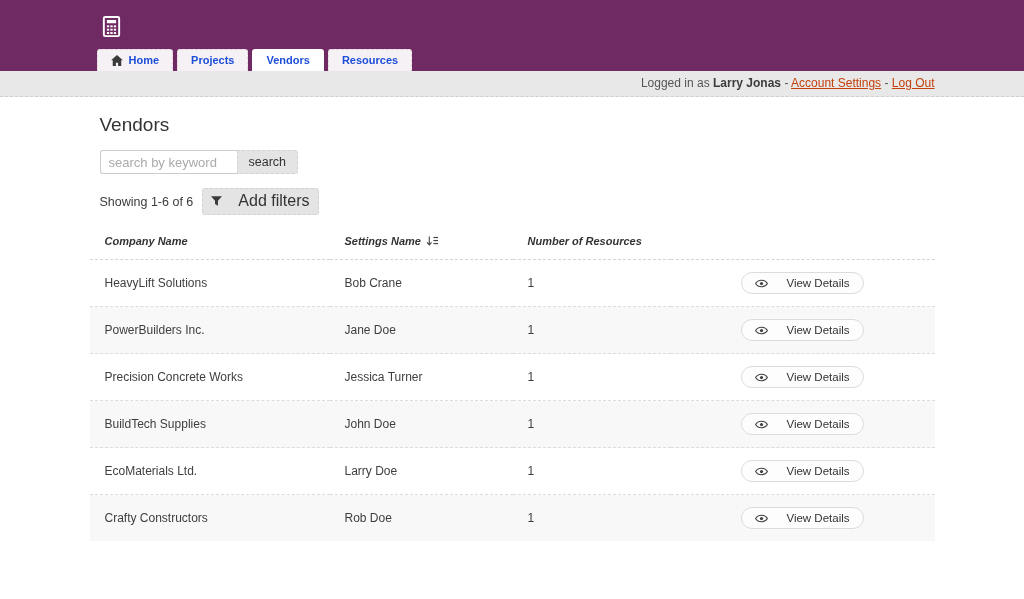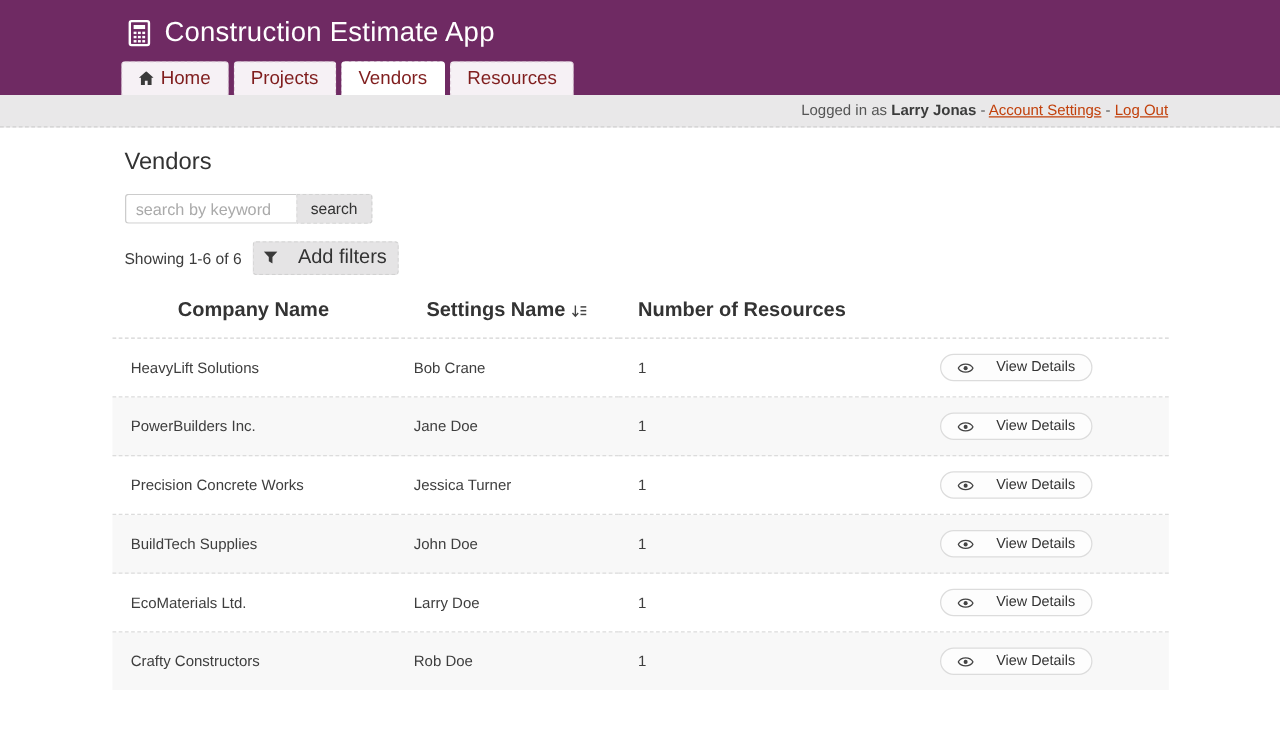--- a/index.html
+++ b/index.html
@@ -19,25 +19,26 @@
     padding: 11px 10px 8px 10px; height: 49px;
   }
   .brand-title { color: #ffffff; font-size: 22px; font-weight: 400; letter-spacing: .2px; }
   .brand-icon { display: inline-flex; }
 
   
   .tab-bar { display: flex; gap: 4px; padding-left: 7px; }
   .tab {
     display: inline-flex; align-items: center; gap: 6px;
     padding: 4px 13px 5px 13px;
-    font-size: 15px; color: #7f1d1d; text-decoration: none;
+    font-size: 11px; color: #1d4ed8; text-decoration: none;
     background: #f6f1f5;
     border: 1px dashed #e3d4df; border-bottom: none;
     border-radius: 3px 3px 0 0;
     cursor: pointer;
+    font-weight: bold;
   }
   .tab.active { background: #ffffff; border-color: #ffffff; }
 
   
   .user-bar {
     background: #e9e8e9;
     border-bottom: 1px dashed #cfcfcf;
   }
   .user-bar-inner {
     text-align: right; font-size: 12px; color: #555;
@@ -81,24 +82,25 @@
     display: inline-flex; align-items: center; gap: 16px;
     background: #e5e4e5; border: 1px dashed #d2d2d2;
     border-radius: 3px; padding: 3px 9px 4px 8px;
     font-size: 16px; color: #333; cursor: pointer;
     font-family: "Liberation Sans", sans-serif;
   }
 
   
   table { width: 845px; border-collapse: collapse; }
   thead th {
-    text-align: center; font-size: 16px; font-weight: 700; color: #333;
+    text-align: left; font-size: 11px; font-weight: 700; color: #333;
     padding: 9px 15px 12px 15px;
     border-bottom: 1px dashed #d4d4d4;
     white-space: nowrap;
+    font-style: italic;
   }
   th .th-inner { display: inline-flex; align-items: center; gap: 5px; }
   col.c1 { width: 240px; } col.c2 { width: 183px; }
   col.c3 { width: 158px; } col.c4 { width: 264px; }
   tbody td {
     font-size: 12px; color: #3e3e3e;
     padding: 12px 15px; height: 40px;
     border-bottom: 1px dashed #dcdcdc;
     vertical-align: middle;
   }
@@ -130,21 +132,20 @@
             <rect x="10.8" y="10.8" width="2.4" height="2" fill="#ffffff"></rect>
             <rect x="14.4" y="10.8" width="2.4" height="2" fill="#ffffff"></rect>
           <rect x="7.2" y="14.3" width="2.4" height="2" fill="#ffffff"></rect>
             <rect x="10.8" y="14.3" width="2.4" height="2" fill="#ffffff"></rect>
             <rect x="14.4" y="14.3" width="2.4" height="2" fill="#ffffff"></rect>
           <rect x="7.2" y="17.8" width="2.4" height="2" fill="#ffffff"></rect>
             <rect x="10.8" y="17.8" width="2.4" height="2" fill="#ffffff"></rect>
             <rect x="14.4" y="17.8" width="2.4" height="2" fill="#ffffff"></rect>
         </svg>
       </span>
-      <span class="brand-title">Construction Estimate App</span>
     </div>
     <nav class="tab-bar">
       <a class="tab">
         <span>
           <svg width="12" height="11" viewBox="0 0 16 15">
               <path d="M8 0L0 7h2.2v8h4.3v-4.6h3V15h4.3V7H16z" fill="#3a3a3a"></path>
             </svg>
         </span>
         <span>Home</span>
       </a>

